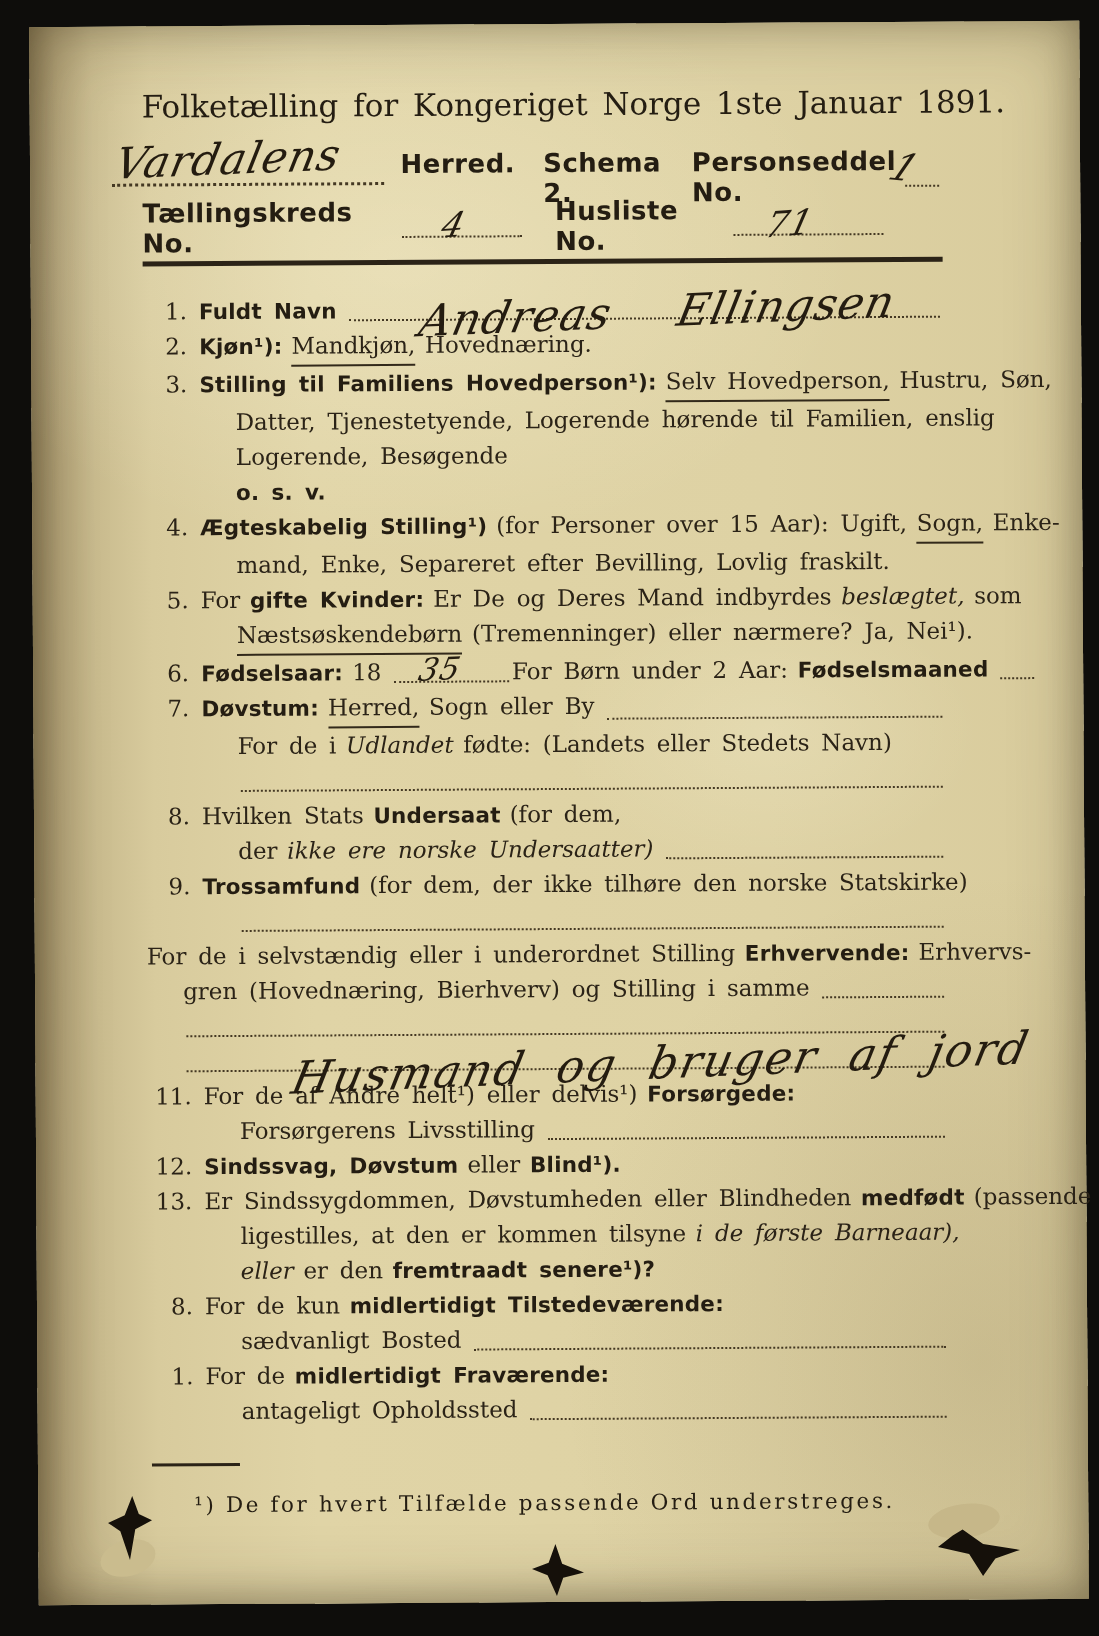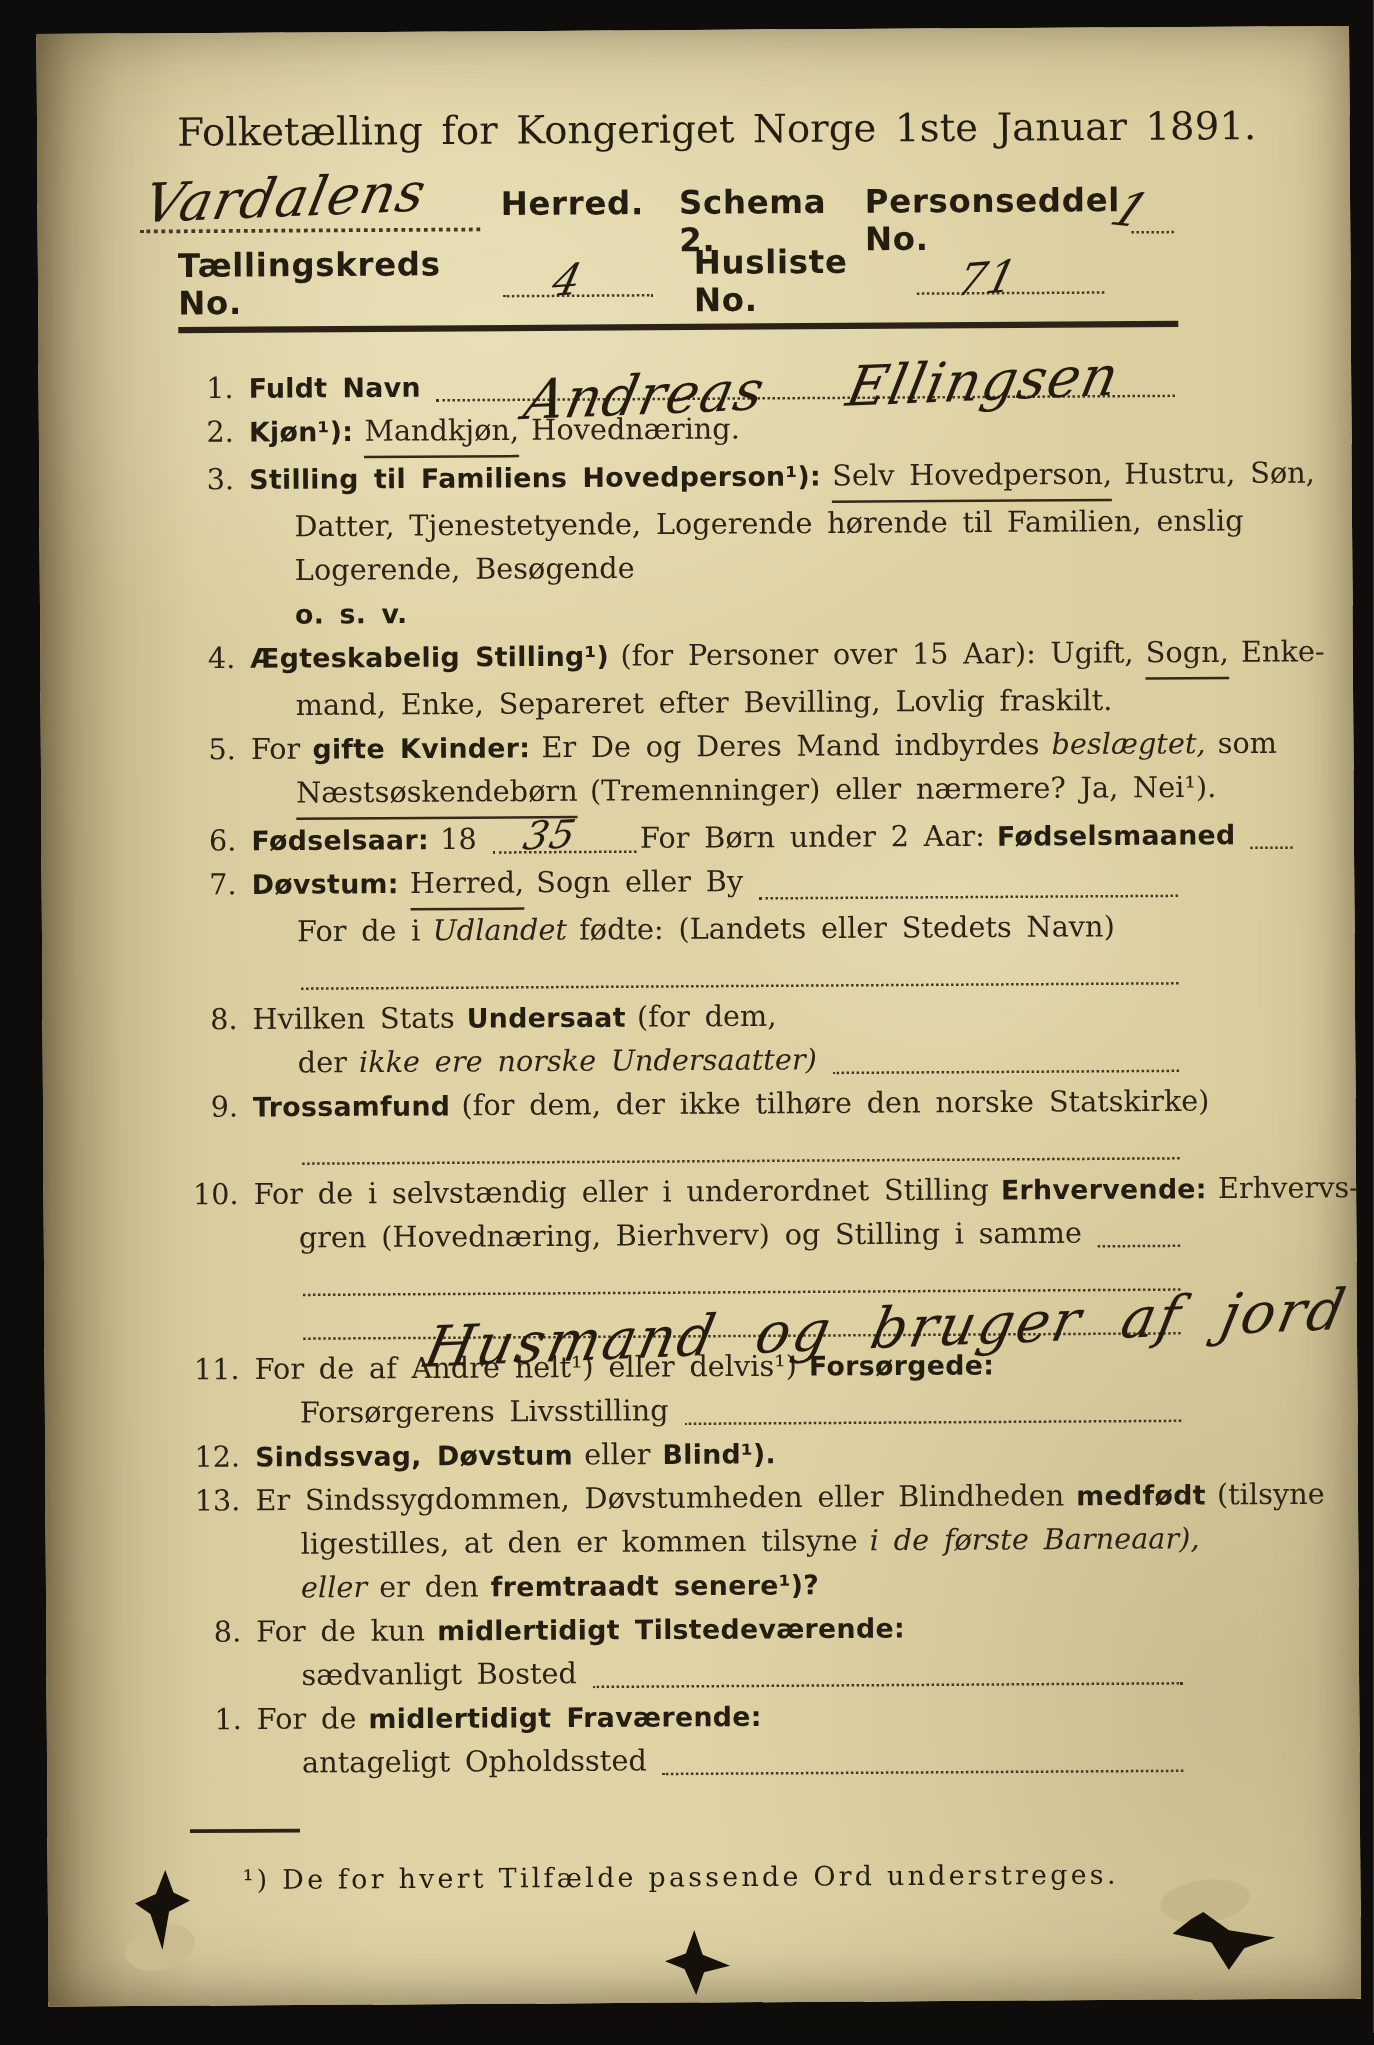--- a/index.html
+++ b/index.html
@@ -246,21 +246,20 @@
             <div class="line">
               <span class="seg b">Trossamfund</span>
               <span class="seg r">(for dem, der ikke tilhøre den norske Statskirke)</span>
             </div>
             <div class="line cont">
               <span class="dots"></span>
             </div>
           </div>
         </div>
         <div class="item">
-          <div class="item-no">10.</div>
           <div class="item-body">
             <div class="line">
               <span class="seg r">For de i selvstændig eller i underordnet Stilling</span>
               <span class="seg b">Erhvervende:</span>
               <span class="seg r">Erhvervs-</span>
             </div>
             <div class="line cont">
               <span class="seg r">gren (Hovednæring, Bierhverv) og Stilling i samme</span>
               <span class="dots"></span>
             </div>
@@ -296,21 +295,21 @@
               <span class="seg b">Blind¹).</span>
             </div>
           </div>
         </div>
         <div class="item">
           <div class="item-no">13.</div>
           <div class="item-body">
             <div class="line">
               <span class="seg r">Er Sindssygdommen, Døvstumheden eller Blindheden</span>
               <span class="seg b">medfødt</span>
-              <span class="seg r">(tilsyne</span>
+              <span class="seg r">(passende</span>
             </div>
             <div class="line cont">
               <span class="seg r">ligestilles, at den er kommen tilsyne</span>
               <span class="seg i">i de første Barneaar),</span>
             </div>
             <div class="line cont">
               <span class="seg i">eller</span>
               <span class="seg r">er den</span>
               <span class="seg b">fremtraadt senere¹)?</span>
             </div>

